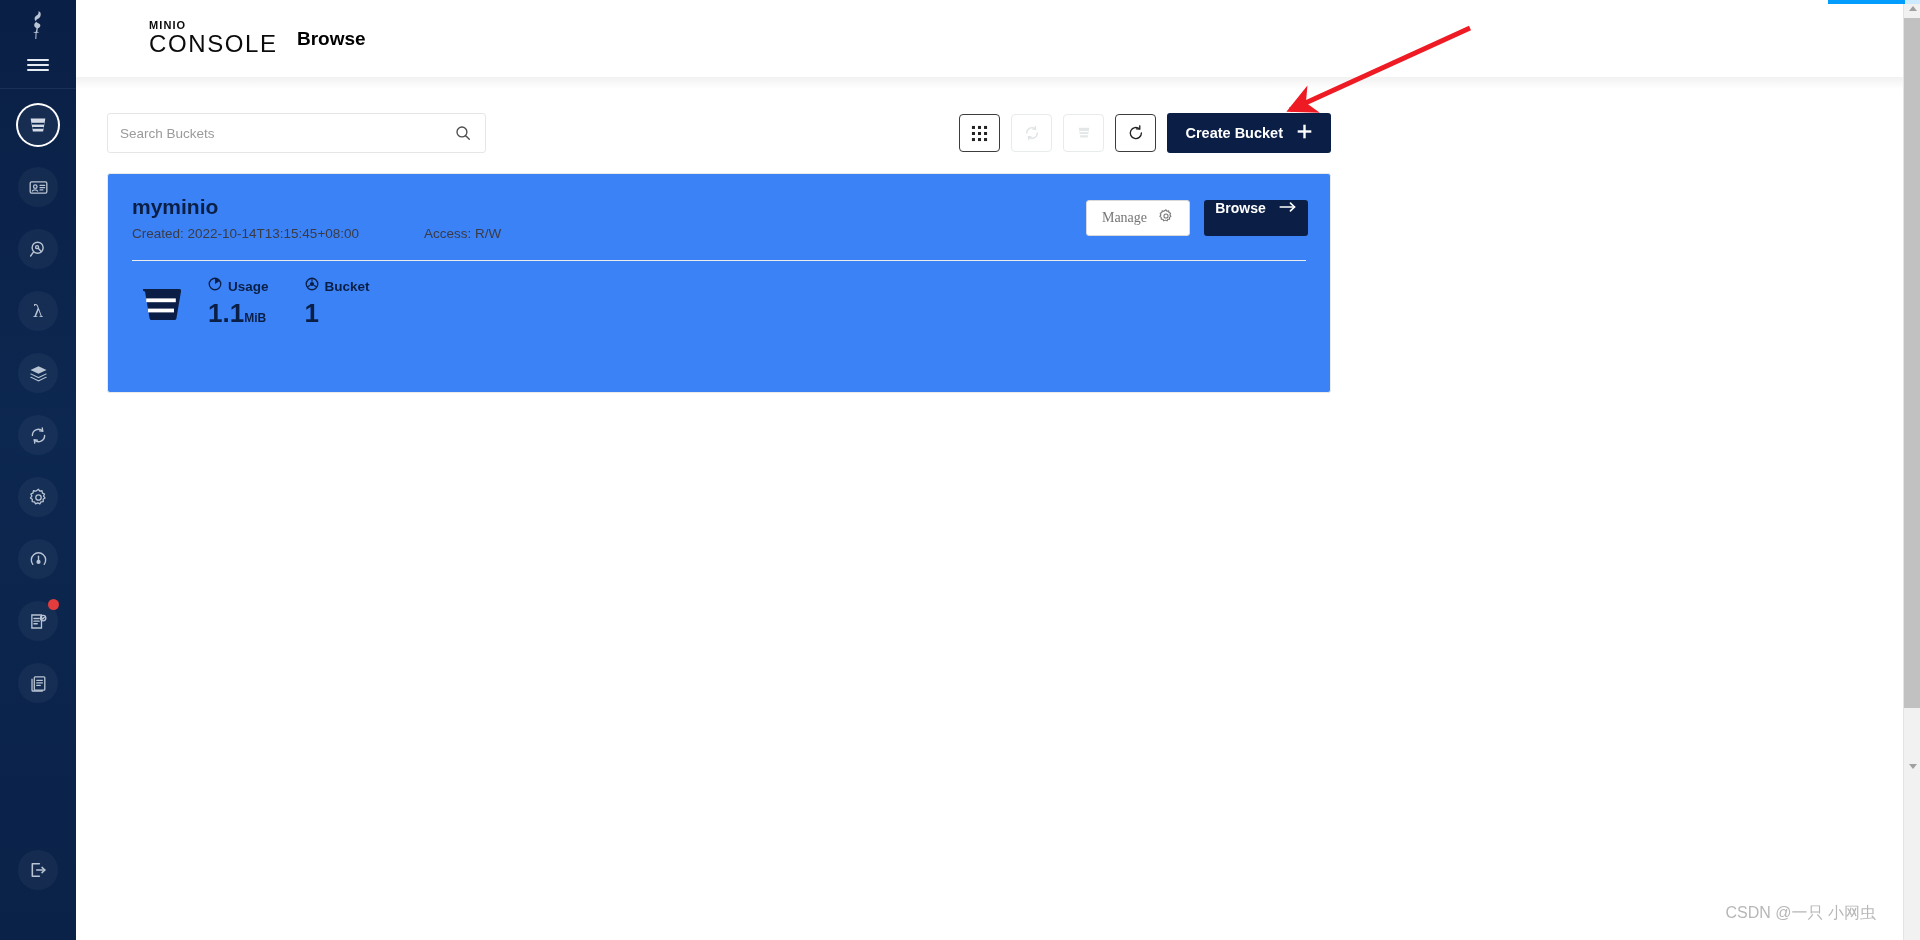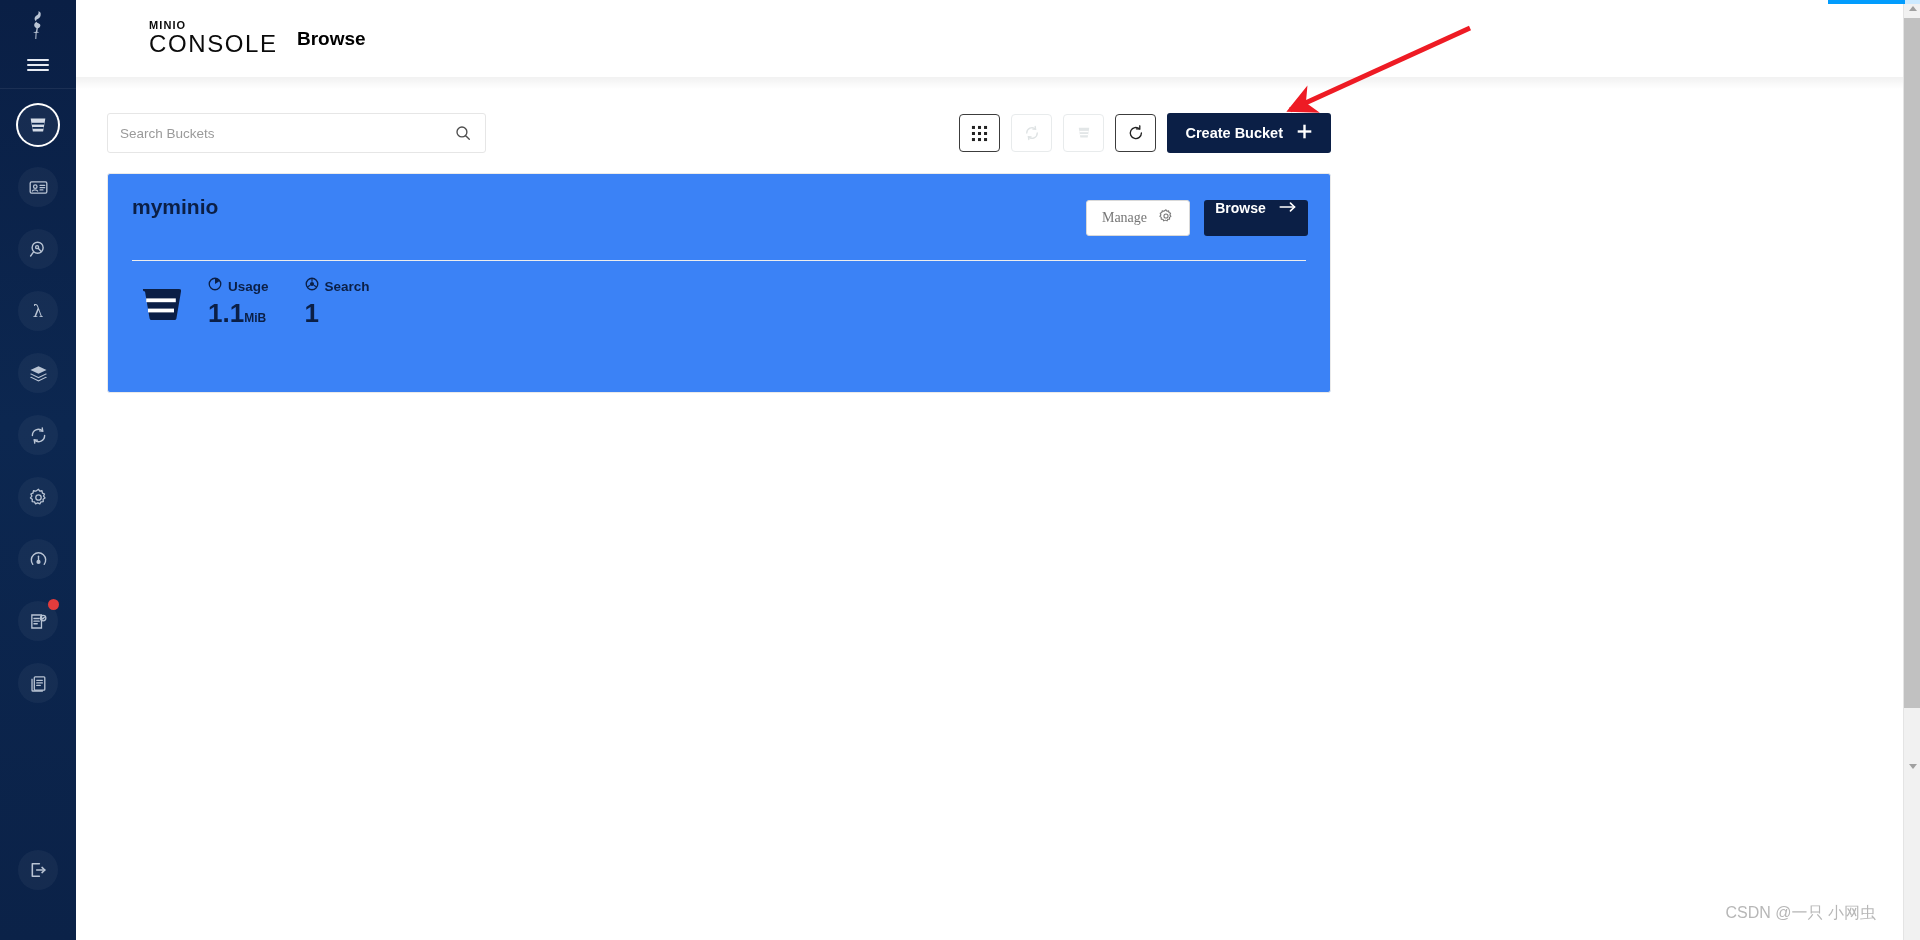--- a/index.html
+++ b/index.html
@@ -432,20 +432,24 @@
             </svg>
           </span>
         </button>
 
       </div>
     </div>
 
     <div class="bucket-card">
       <div class="bc-top">
         <div class="bc-name">myminio</div>
+        <div class="bc-meta">
+          <span class="bc-created">Created: 2022-10-14T13:15:45+08:00</span>
+          <span class="bc-access">Access: R/W</span>
+        </div>
 
         <div class="bc-actions">
           <button class="btn-manage">
             <span>Manage</span>
             <span>
               <svg width="16" height="16" viewBox="0 0 24 24" fill="none" stroke="#767676" stroke-width="1.6">
                 <circle cx="12" cy="12" r="3.1"></circle>
                 <path d="M12 2.6 l1.4 2.2 2.6-.5 .5 2.6 2.4 1.1 -1.1 2.4 1.6 2.1
                          -2.1 1.6 .1 2.6 -2.6 .3 -1.3 2.3 -2.4 -1.1 -2.4 1.1
                          -1.3 -2.3 -2.6 -.3 .1 -2.6 -2.1 -1.6 1.6 -2.1 -1.1 -2.4
@@ -499,21 +503,21 @@
             <div class="stat-head">
               <span>
                 <svg width="14" height="14" viewBox="0 0 16 16">
                   <circle cx="8" cy="8" r="6.6" fill="none" stroke="#0b1f46" stroke-width="1.5"></circle>
                   <circle cx="8" cy="8" r="2.4" fill="#0b1f46"></circle>
                   <line x1="8" y1="1.4" x2="8" y2="5.4" stroke="#0b1f46" stroke-width="1.3"></line>
                   <line x1="2.6" y1="11.3" x2="6" y2="9.4" stroke="#0b1f46" stroke-width="1.3"></line>
                   <line x1="13.4" y1="11.3" x2="10" y2="9.4" stroke="#0b1f46" stroke-width="1.3"></line>
                 </svg>
               </span>
-              <span>Search</span>
+              <span>Bucket</span>
             </div>
             <div class="stat-val">
               <span>1</span><span class="stat-unit"></span>
             </div>
           </div>
 
         </div>
       </div>
     </div>
 

